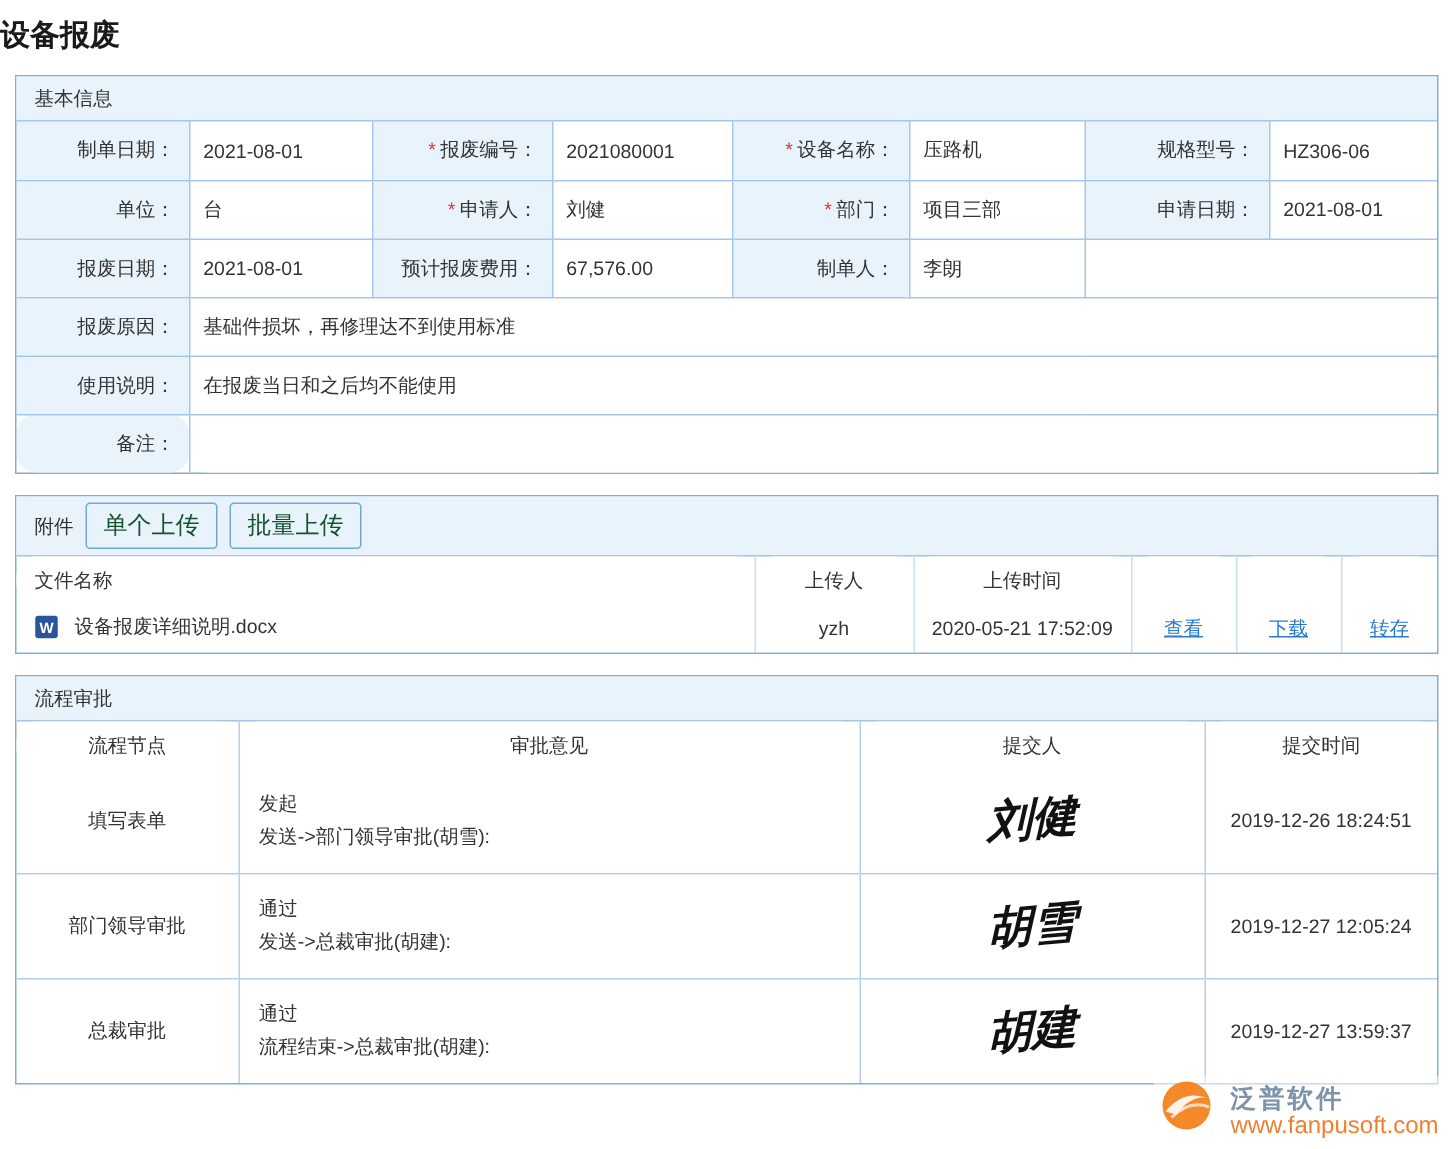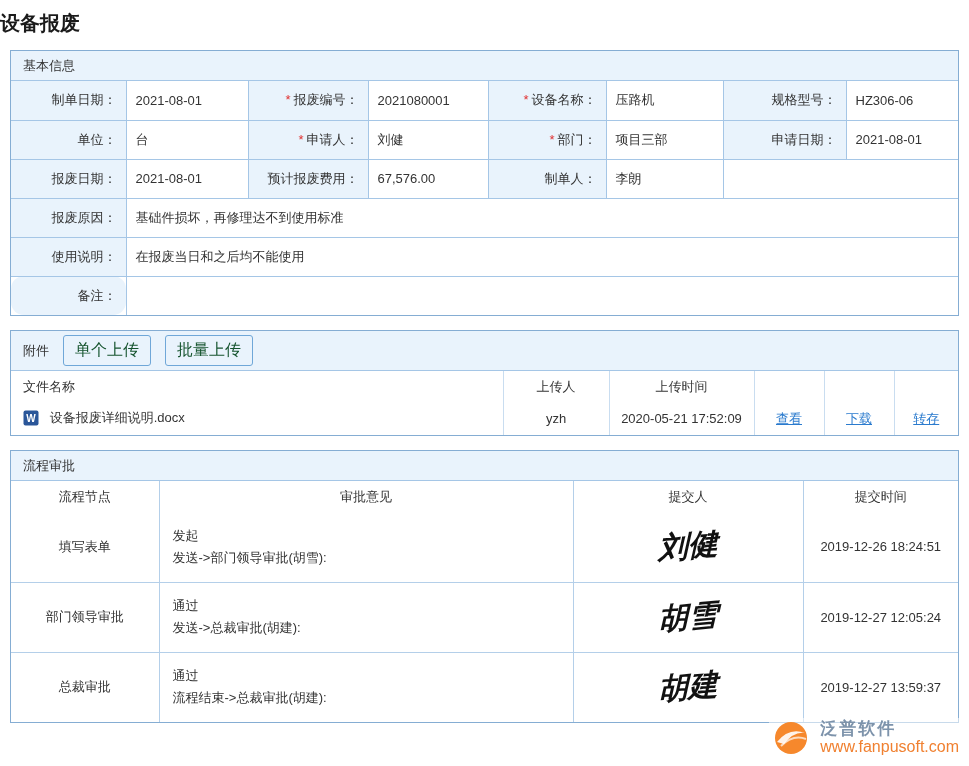--- a/index.html
+++ b/index.html
@@ -15,42 +15,42 @@
   .panel table tr:last-child > * { border-bottom:none;border-radius:13px; }
   .panel table tr > *:first-child { border-left:none; }
   .panel table tr > *:last-child { border-right:none; }
 
   
   .grid-table td { border:1px solid #a5c6e6; height:39px; padding:0 9px; background:#fff; overflow:hidden; white-space:nowrap; }
   .grid-table td.lbl { background:#e9f3fc; text-align:right; }
   .req { color:#e03030; margin-right:3px; }
 
   
-  .attach-header { display:flex; align-items:center; gap:14px; height:40px; padding-left:12px; font-size:13px; }
+  .attach-header { display:flex; align-items:center; gap:8px; height:40px; padding-left:12px; font-size:13px; }
   .upload-btn { background:#e9f3fc; border:1px solid #6fa7d8; color:#14532d; font-size:16px; padding:4px 11px; border-radius:3px; cursor:pointer; font-family:inherit; }
   .attach-table th { border:1px solid #c9ddf0; height:31px; font-weight:normal; color:#333; background:#fff; text-align:center; }
   .attach-table th.file-col { text-align:left; padding-left:12px; }
   .attach-table td { border:1px solid #c9ddf0; height:33px; padding:0 6px; text-align:center; overflow:hidden; white-space:nowrap; }
   .attach-table td.file-name { text-align:left; padding-left:12px; }
   .file-icon { display:inline-block; vertical-align:-4px; margin-right:7px; }
   .action-link { color:#2b7bce; text-decoration:underline; cursor:pointer; }
 
   
   .approval-table th { border:1px solid #b4cfe9; height:31px; font-weight:normal; color:#333; background:#fff; text-align:center; }
   .approval-table td { border:1px solid #b4cfe9; height:70px; padding:0 10px; overflow:hidden; }
   .approval-table td.node { text-align:center; }
   .approval-table td.opinion { padding-left:13px; }
   .approval-table td.opinion div { line-height:22px; }
   .approval-table td.sig { text-align:center; }
   .approval-table td.time { text-align:center; padding:0; }
   .signature { display:inline-block; font-size:30px; font-style:italic; font-weight:bold; color:#111;
                transform:rotate(-5deg) skewX(-4deg); font-family:"DejaVu Serif",cursive; }
 
   
-  .watermark { position:absolute; right:6px; bottom:4px; display:flex; align-items:flex-start; gap:11px;
+  .watermark { position:absolute; right:6px; bottom:4px; display:flex; align-items:flex-end; gap:11px;
                background:rgba(255,255,255,.55); padding:2px 4px; }
   .wm-brand { font-size:17px; font-weight:bold; color:#7d93ab; letter-spacing:2px; line-height:18px; }
   .wm-url { font-size:16px; color:#f08030; }
 </style>
 </head>
 <body>
 
 <div class="page">
 
   <div class="page-title">设备报废</div>

